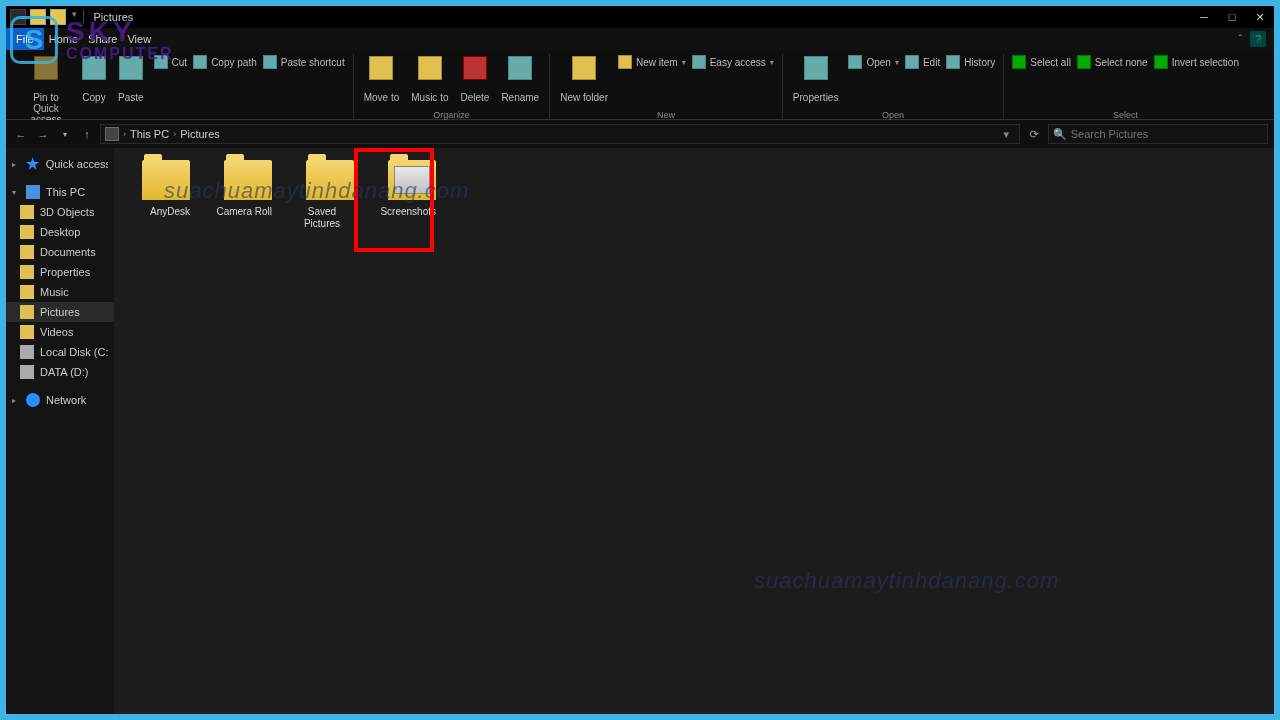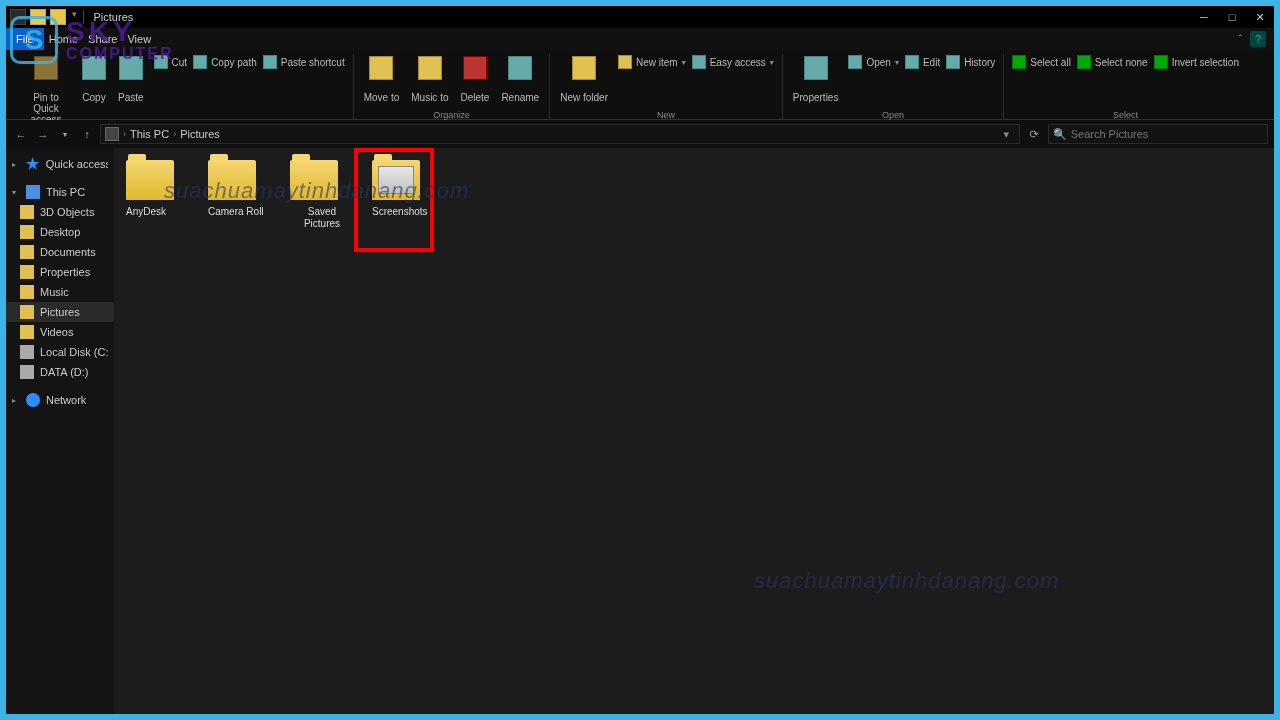--- a/index.html
+++ b/index.html
@@ -53,21 +53,21 @@
 .sitem .sico { width:14px; height:14px; flex-shrink:0; }
 .sico.star { background:#2b8cff; clip-path:polygon(50% 0%,61% 35%,98% 35%,68% 57%,79% 91%,50% 70%,21% 91%,32% 57%,2% 35%,39% 35%); }
 .sico.pc { background:#4a90e2; }
 .sico.fld { background:#e0c050; }
 .sico.drive { background:#aaa; }
 .sico.net { background:#2b8cff; border-radius:50%; }
 .sitem .stxt { white-space:nowrap; overflow:hidden; }
 .spacer { height:8px; }
 .content { flex:1; position:relative; background:#1c1c1c; padding:8px; }
 .items { display:flex; gap:10px; }
-.folder { display:flex; flex-direction:column; align-items:flex-start; width:72px; cursor:pointer; padding:4px; position:relative; }
+.folder { display:flex; flex-direction:column; align-items:flex-end; width:72px; cursor:pointer; padding:4px; position:relative; }
 .folder .ficon { width:48px; height:40px; background:linear-gradient(#f5d671,#e0b82e); border-radius:2px 2px 0 0; position:relative; margin-bottom:6px; }
 .folder .ficon::before { content:""; position:absolute; top:-6px; left:2px; width:18px; height:6px; background:#f5d671; border-radius:2px 2px 0 0; }
 .folder.scr .ficon::after { content:""; position:absolute; top:6px; left:6px; right:6px; bottom:6px; background:linear-gradient(#e8e8e8,#c0c0c0); border:1px solid #888; }
 .folder .flabel { font-size:10px; color:#ddd; text-align:center; line-height:1.2; }
 .hilite { position:absolute; border:4px solid #f00; pointer-events:none; }
 .watermark { position:absolute; top:16px; left:10px; display:flex; align-items:center; gap:8px; opacity:0.85; }
 .wlogo { width:48px; height:48px; border:3px solid #3cb4e8; border-radius:10px; display:flex; align-items:center; justify-content:center; color:#3cb4e8; font-size:28px; font-weight:bold; }
 .wtext { color:#4c1d95; font-weight:600; }
 .wtext .t1 { font-size:28px; letter-spacing:4px; line-height:1; }
 .wtext .t2 { font-size:16px; letter-spacing:2px; line-height:1; }

